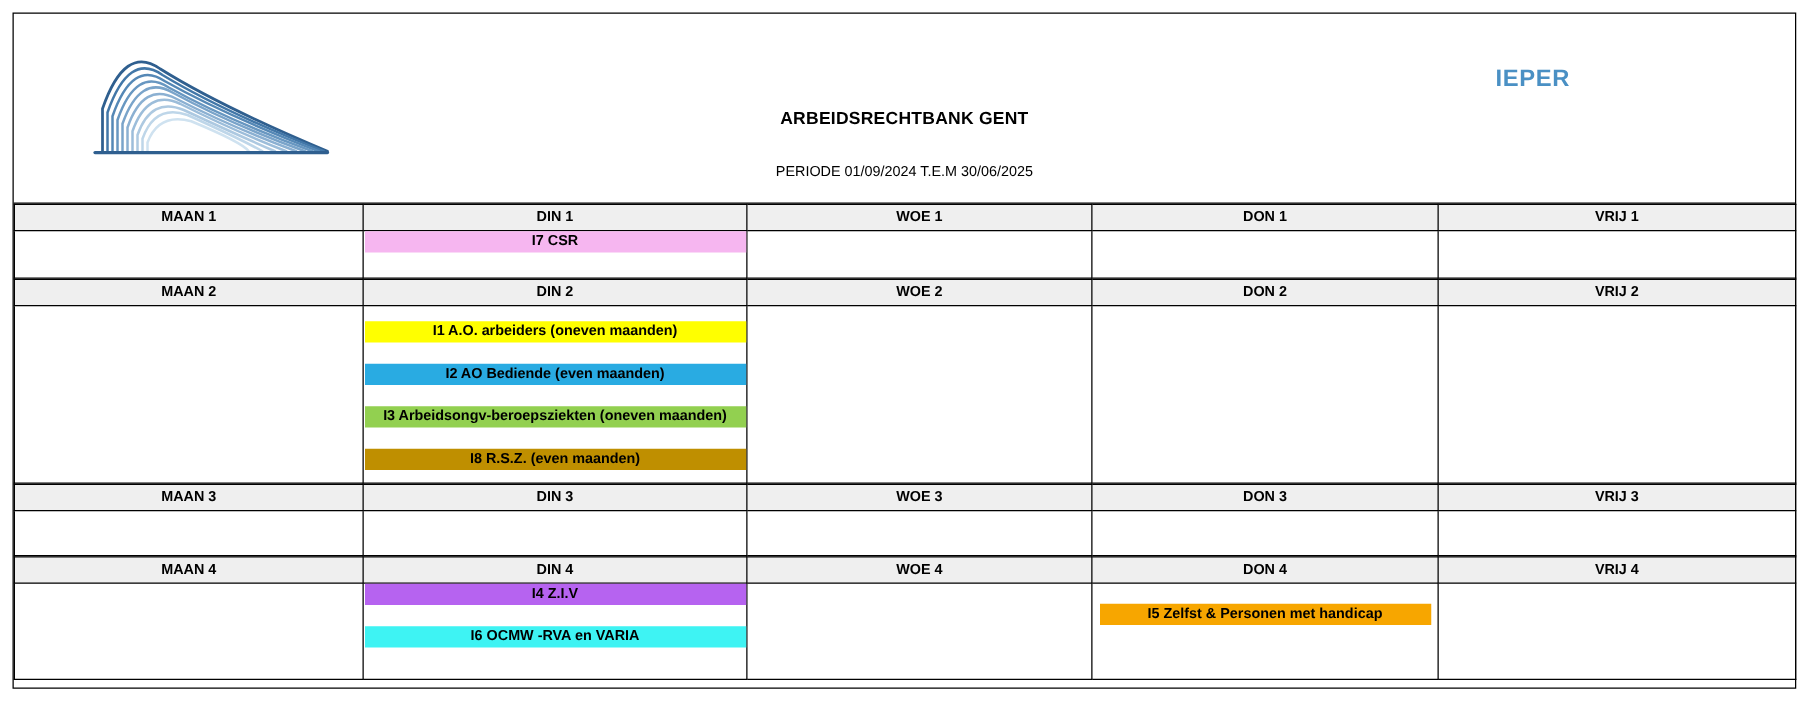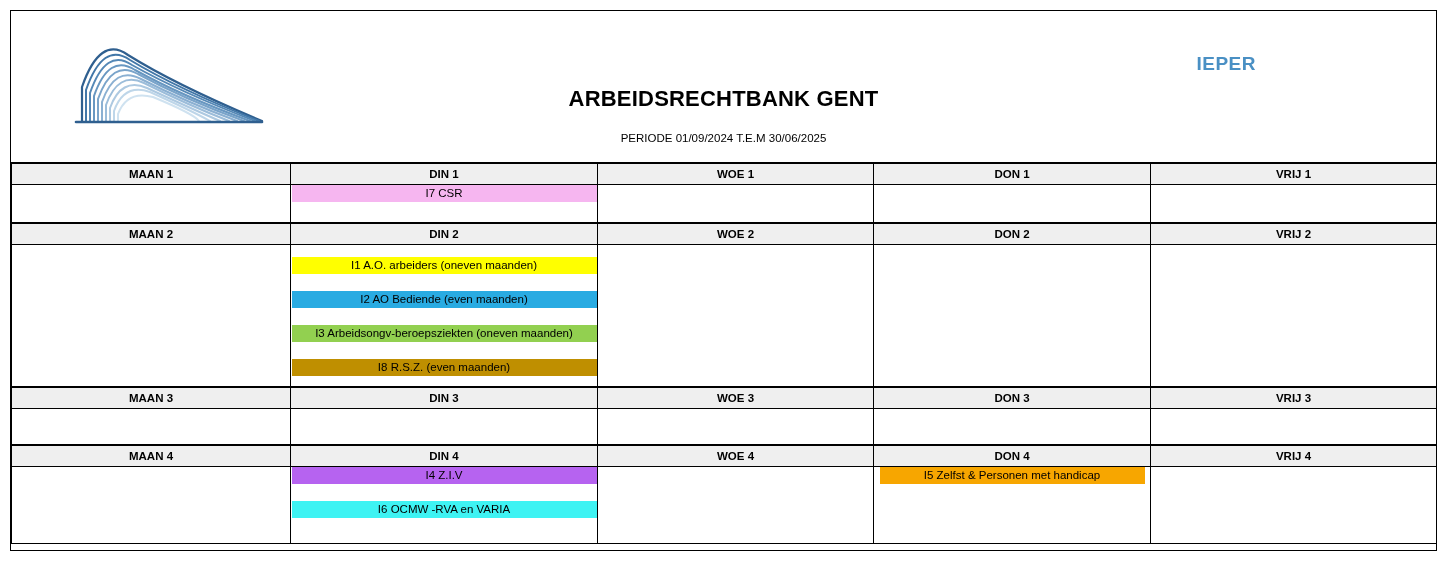--- a/index.html
+++ b/index.html
@@ -41,21 +41,21 @@
     top: 18px;
     width: 200px;
     height: 100px;
   }
   .title {
     position: absolute;
     left: 0;
     right: 0;
     top: 75px;
     text-align: center;
-    font-size: 22px;
+    font-size: 14px;
     font-weight: bold;
     letter-spacing: 0.2px;
   }
   .period {
     position: absolute;
     left: 0;
     right: 0;
     top: 121px;
     text-align: center;
     font-size: 11.5px;
@@ -106,21 +106,21 @@
   }
 
   .body-cell {
     position: relative;
     padding: 0;
   }
   .chip {
     display: block;
     margin: 0 auto;
     font-size: 11.5px;
-    font-weight: normal;
+    font-weight: bold;
     text-align: center;
     height: 17px;
     line-height: 17px;
     overflow: hidden;
     white-space: nowrap;
   }
   .chip.empty {
     background: transparent;
     color: transparent;
   }
@@ -223,21 +223,21 @@
           </div>
           <div class="row">
             <div class="cell body-cell col1" style="height: 77px;"></div>
             <div class="cell body-cell col2" style="height: 77px;">
               <div class="chip" style="background: rgb(182, 99, 240); color: rgb(0, 0, 0); width: 305px;">I4 Z.I.V</div>
               <div class="chip empty" style="background: transparent; color: transparent; width: 305px;"></div>
               <div class="chip" style="background: rgb(62, 243, 243); color: rgb(0, 0, 0); width: 305px;">I6 OCMW -RVA en VARIA</div>
             </div>
             <div class="cell body-cell col3" style="height: 77px;"></div>
             <div class="cell body-cell col4" style="height: 77px;">
-              <div class="chip" style="background: rgb(247, 166, 0); color: rgb(0, 0, 0); width: 265px;">I5 Zelfst &amp; Personen met handicap</div>
+              <div class="chip" style="background: rgb(247, 166, 0); color: rgb(0, 0, 0); width: 265px; margin-top: 16px;">I5 Zelfst &amp; Personen met handicap</div>
             </div>
             <div class="cell body-cell col5" style="height: 77px;"></div>
           </div>
         </div>
       </div>
 
   </div>
 </div>
 
 </body></html>

